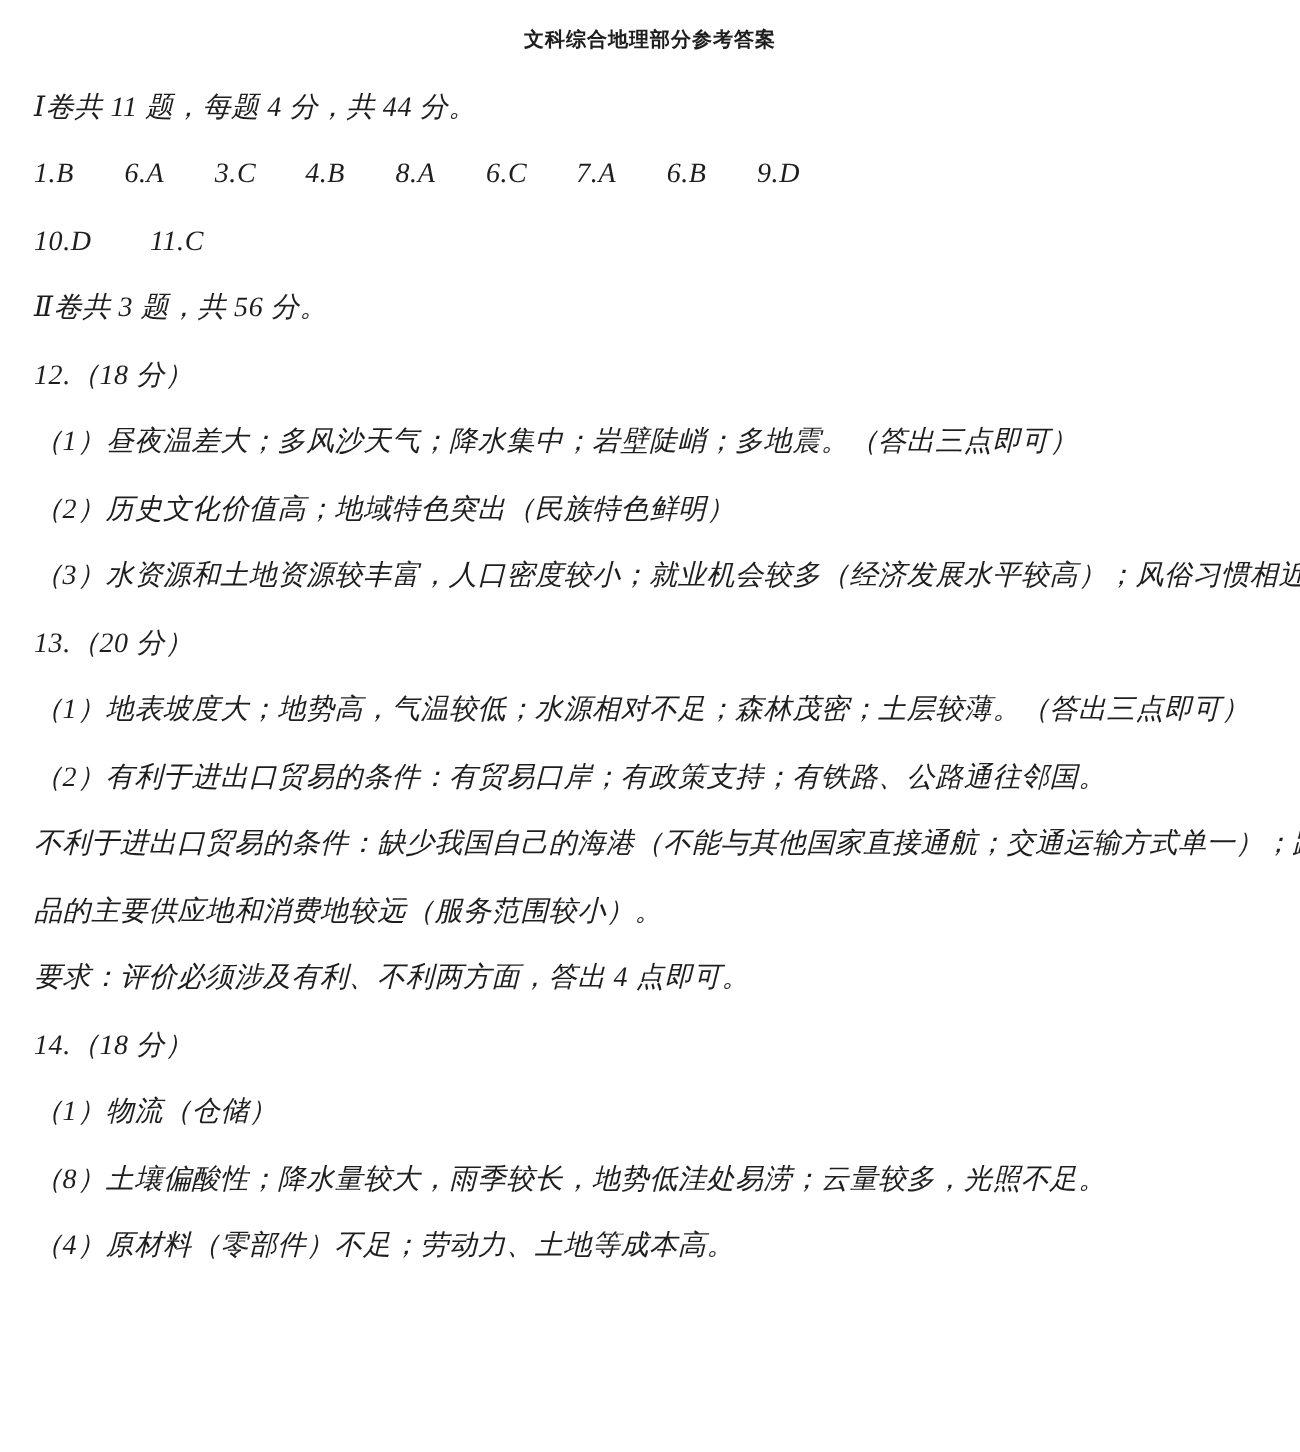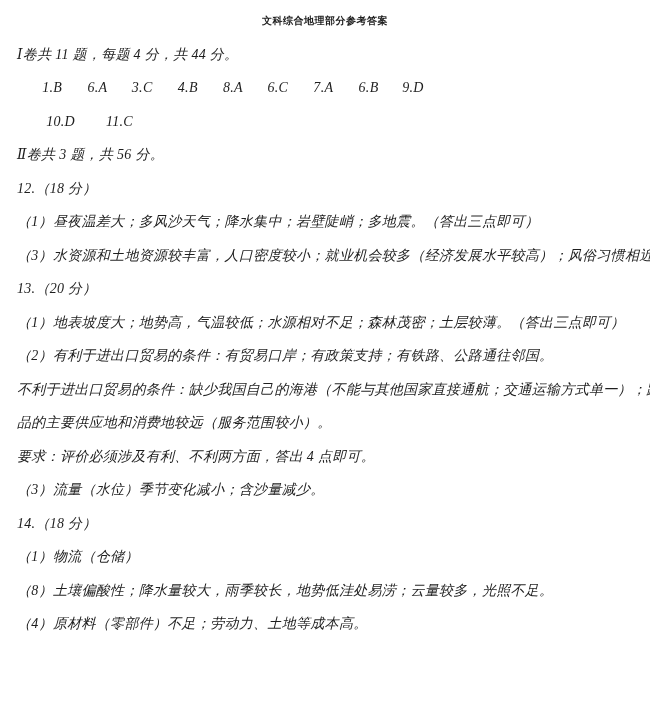--- a/index.html
+++ b/index.html
@@ -34,21 +34,20 @@
     line-height: 33.5px;
     padding-left: 17px;
     font-size: 14px;
     letter-spacing: 0.3px;
     white-space: nowrap;
     font-style: italic;
   }
   .answers-row .ans {
     display: inline-block;
     width: 45.2px;
-    text-align: right;
   }
   .answers-row.row2 .ans {
     width: 58px;
   }
 </style>
 </head>
 <body>
 
 <div class="doc">
 
@@ -61,28 +60,28 @@
   </div>
 
   <div class="line answers-row row2">
     <span class="ans">10.D</span><span class="ans">11.C</span>
   </div>
 
   <p class="line">Ⅱ卷共 3 题，共 56 分。</p>
 
   <p class="line">12.（18 分）</p>
   <p class="line">（1）昼夜温差大；多风沙天气；降水集中；岩壁陡峭；多地震。（答出三点即可）</p>
+  <p class="line">（2）历史文化价值高；地域特色突出（民族特色鲜明）</p>
   <p class="line">（3）水资源和土地资源较丰富，人口密度较小；就业机会较多（经济发展水平较高）；风俗习惯相近。</p>
 
   <p class="line">13.（20 分）</p>
   <p class="line">（1）地表坡度大；地势高，气温较低；水源相对不足；森林茂密；土层较薄。（答出三点即可）</p>
   <p class="line">（2）有利于进出口贸易的条件：有贸易口岸；有政策支持；有铁路、公路通往邻国。</p>
   <p class="line">不利于进出口贸易的条件：缺少我国自己的海港（不能与其他国家直接通航；交通运输方式单一）；距商</p>
   <p class="line">品的主要供应地和消费地较远（服务范围较小）。</p>
   <p class="line">要求：评价必须涉及有利、不利两方面，答出 4 点即可。</p>
-  <p class="line">（3）流量（水位）季节变化减小；含沙量减少。</p>
 
   <p class="line">14.（18 分）</p>
   <p class="line">（1）物流（仓储）</p>
   <p class="line">（8）土壤偏酸性；降水量较大，雨季较长，地势低洼处易涝；云量较多，光照不足。</p>
   <p class="line">（4）原材料（零部件）不足；劳动力、土地等成本高。</p>
 
 </div>
 
 </body></html>

